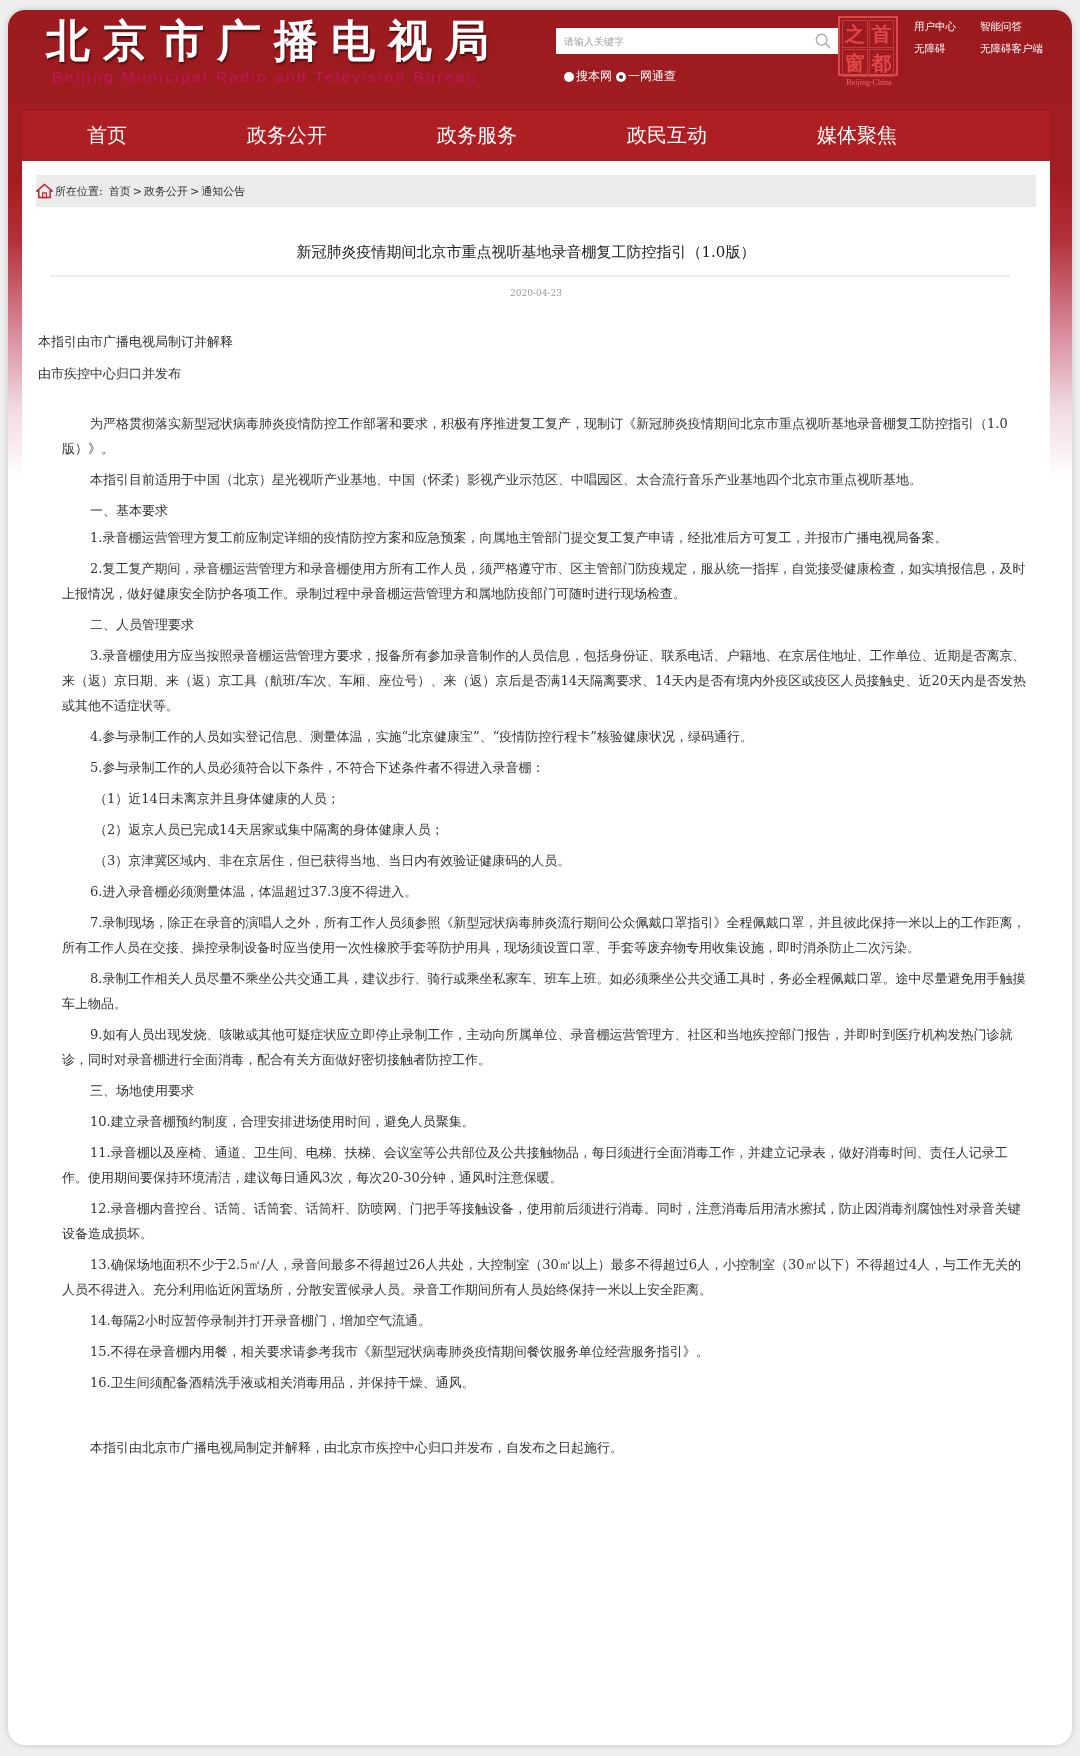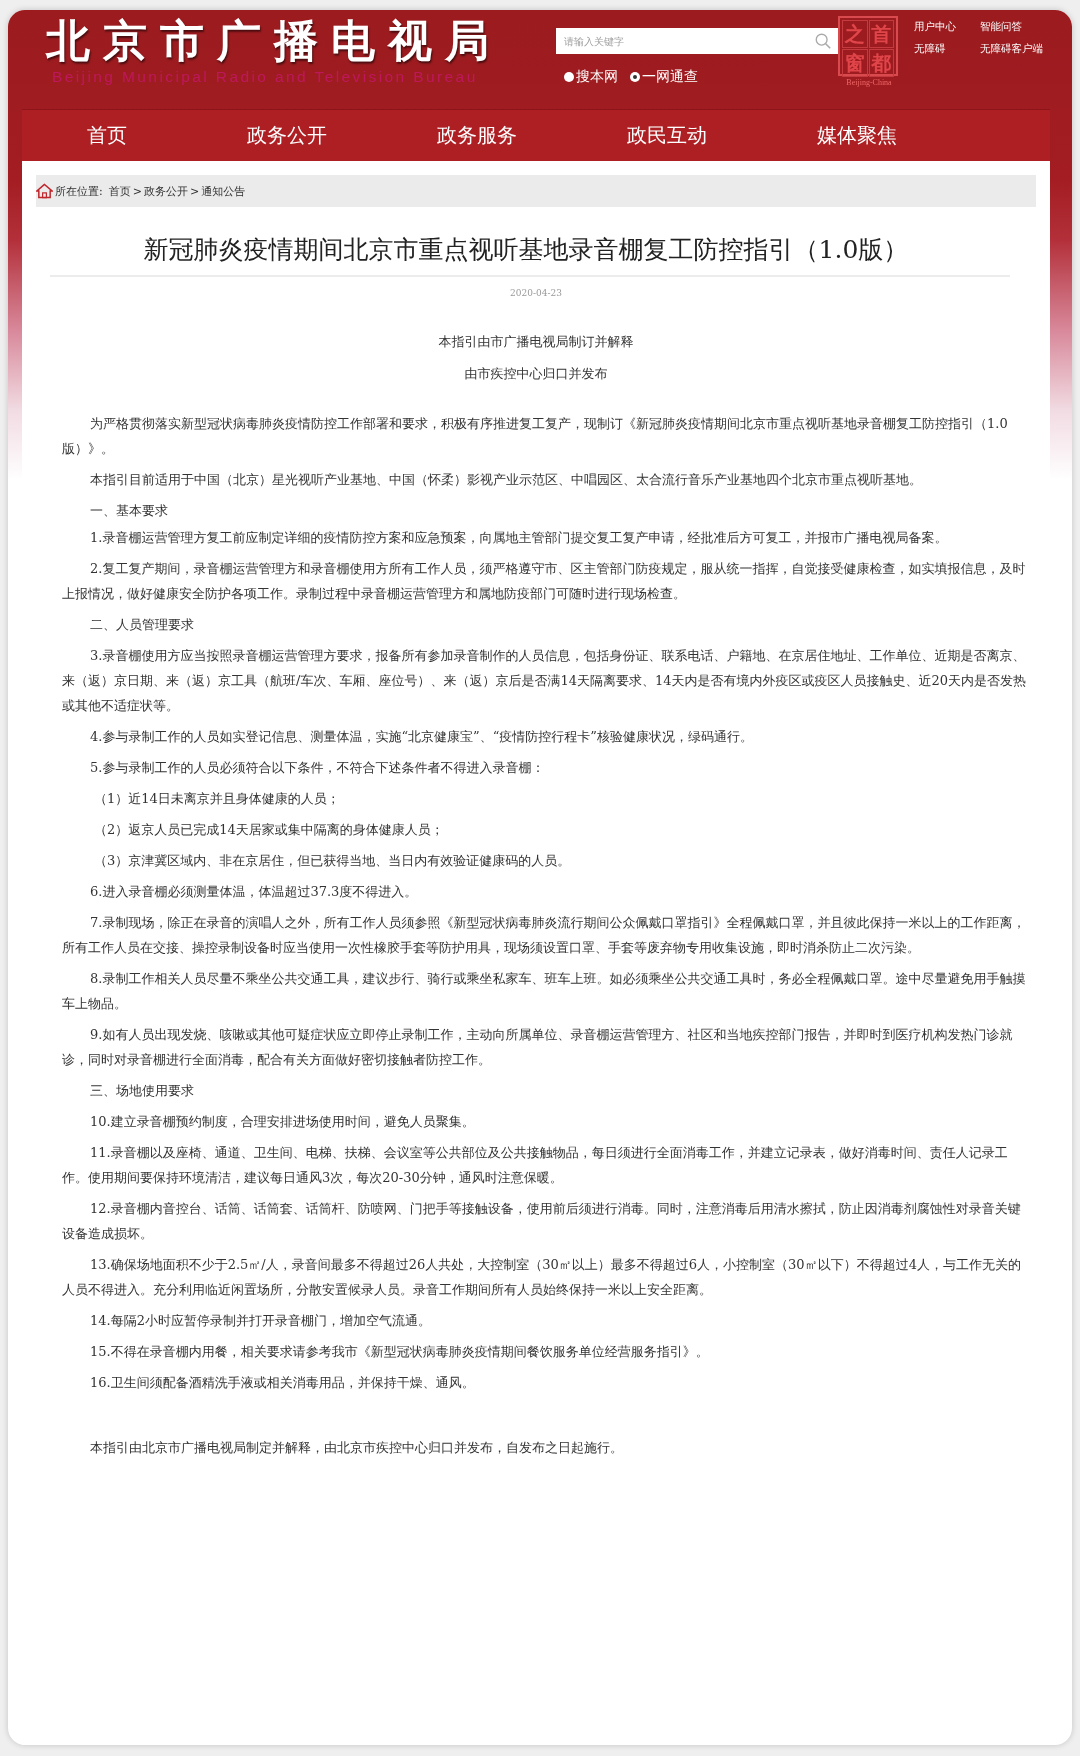--- a/index.html
+++ b/index.html
@@ -28,22 +28,22 @@
       position: absolute; left: 548px; top: 18px; width: 284px; height: 26px; background: #fff;
       display: flex; align-items: center; padding-left: 8px;
     }
     .search-input {
       border: none; outline: none; background: transparent; width: 200px; font-size: 10px; color: #999;
       font-family: "DejaVu Sans", sans-serif;
     }
     .search-input::placeholder { color: #a0a0a0; }
     .search-icon { position: absolute; right: 8px; top: 4px; width: 18px; height: 18px; }
     .scope {
-      position: absolute; left: 556px; top: 58px; display: flex; align-items: center; gap: 8px;
-      color: #fff; font-size: 14px; font-family: "DejaVu Sans", sans-serif;
+      position: absolute; left: 556px; top: 58px; display: flex; align-items: center; gap: 0;
+      color: #fff; font-size: 12px; font-family: "DejaVu Sans", sans-serif;
     }
     .radio { width: 10px; height: 10px; border-radius: 50%; background: #fff; display: inline-block; position: relative; }
     .radio.checked::after { content: ""; position: absolute; left: 3px; top: 3px; width: 4px; height: 4px; border-radius: 50%; background: #333; }
     .scope-item { display: flex; align-items: center; gap: 2px; margin-right: 4px; }
     .seal {
       position: absolute; left: 830px; top: 6px; width: 60px; height: 60px; border: 2px solid #d94a4f;
       display: grid; grid-template-columns: 1fr 1fr; grid-template-rows: 1fr 1fr; padding: 2px; gap: 1px;
     }
     .seal span { color: #e0454a; font-size: 20px; font-weight: bold; text-align: center; line-height: 26px; border: 1px solid #c53a3f; }
     .seal-caption { position: absolute; left: 828px; top: 68px; width: 66px; font-size: 8px; color: #e66; text-align: center; font-family: "Liberation Serif", serif; }
@@ -65,26 +65,26 @@
       position: absolute; left: 14px; top: 151px; width: 1028px; height: 1584px; background: #fff;
     }
     .breadcrumb {
       position: absolute; left: 14px; top: 14px; width: 1000px; height: 32px; background: #ebebeb;
       display: flex; align-items: center; font-size: 11px; color: #333;
     }
     .home-icon { width: 17px; height: 16px; margin-right: 2px; }
     .crumb { color: #333; text-decoration: none; }
     .sep { margin: 0 2px; }
     .title {
-      position: absolute; left: 0; top: 72px; width: 1008px; text-align: center; font-size: 25px;
+      position: absolute; left: 0; top: 82px; width: 1008px; text-align: center; font-size: 15px;
       color: #222; font-weight: normal;
     }
     .divider { position: absolute; left: 28px; top: 114px; width: 960px; height: 2px; background: #ececec; }
     .date { position: absolute; left: 0; top: 127px; width: 1028px; text-align: center; font-size: 9px; color: #999; }
-    .sub { position: absolute; left: 0; width: 1028px; text-align: center; font-size: 13px; color: #333; }
+    .sub { position: absolute; left: 16px; width: 1028px; text-align: left; font-size: 13px; color: #333; }
     .body {
       position: absolute; left: 40px; top: 250px; width: 966px; font-size: 13px; color: #333; line-height: 25px;
     }
     .p { text-indent: 28px; margin-bottom: 6px; }
     .p.h { margin-bottom: 2px; }
     .p.sub-item { text-indent: 32px; }
     .spacer { height: 34px; }
   </style>
 </head>
 <body>

